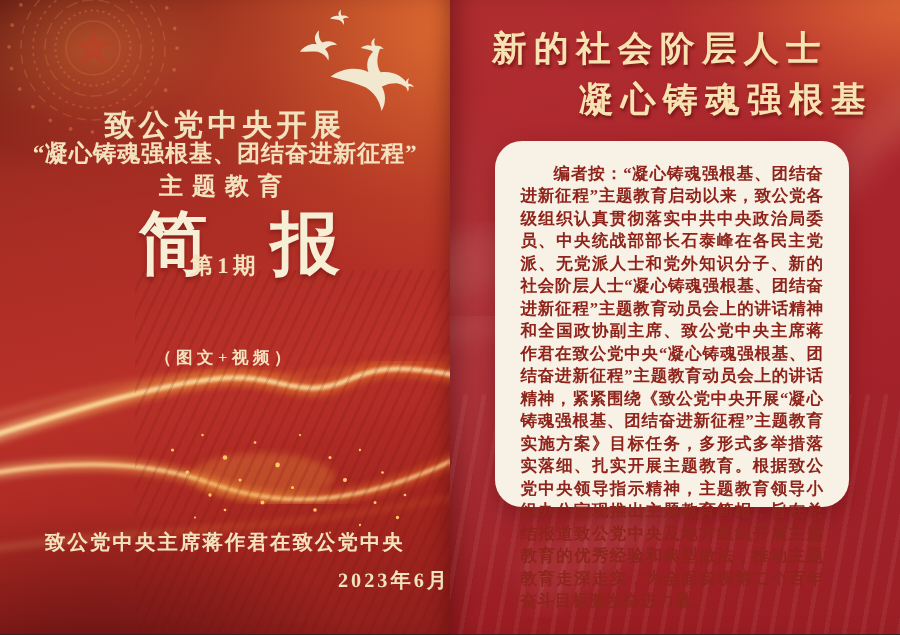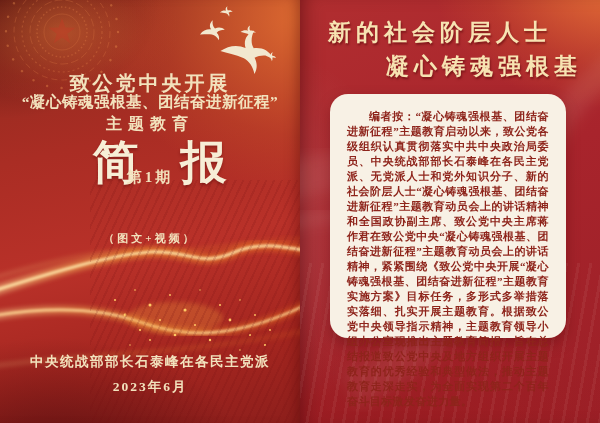--- a/index.html
+++ b/index.html
@@ -31,21 +31,21 @@
   .t-theme{position:absolute;top:92px;width:100%;font-size:15.5px;font-weight:700;letter-spacing:.5px;text-align:center;}
   .t-cat{position:absolute;top:114px;width:100%;font-size:16px;font-weight:700;letter-spacing:6px;}
   .t-masthead{
     position:absolute;top:132px;width:100%;font-size:46px;font-weight:700;
     letter-spacing:42px;padding-left:61px;box-sizing:border-box;color:#f7eed6;
     text-shadow:0 2px 3px rgba(90,10,10,.45);
   }
   .t-issue{position:absolute;top:168px;width:100%;font-size:15px;font-weight:700;letter-spacing:3px;}
   .t-format{position:absolute;top:211px;width:100%;font-size:11px;font-weight:700;letter-spacing:3px;margin-top:20px;}
   .t-publisher{position:absolute;top:353px;width:100%;font-size:13.5px;font-weight:700;letter-spacing:1.5px;}
-  .t-date{position:absolute;top:378px;width:100%;font-size:13.5px;font-weight:700;letter-spacing:2px;}
+  .t-date{position:absolute;top:378px;width:100%;font-size:13.5px;font-weight:700;letter-spacing:2px;text-align:right;}
 
   
   .page-right{
     background:
       radial-gradient(240px 170px at 104% -4%, rgba(236,120,55,.90), rgba(205,80,45,.35) 52%, rgba(0,0,0,0) 74%),
       radial-gradient(200px 300px at -6% 55%, rgba(255,240,230,.12), rgba(0,0,0,0) 60%),
       radial-gradient(420px 300px at 30% 115%, rgba(150,25,28,.80), rgba(0,0,0,0) 65%),
       linear-gradient(160deg, #b12e30 0%, #a8242c 45%, #9c2027 100%);
     box-shadow: inset 14px 0 20px -12px rgba(60,0,5,.55);
   }
@@ -155,21 +155,21 @@
 
     <div class="stripes"></div>
 
     <div class="cover-text">
       <div class="t-org">致公党中央开展</div>
       <div class="t-theme">“凝心铸魂强根基、团结奋进新征程”</div>
       <div class="t-cat">主题教育</div>
       <div class="t-masthead">简报</div>
       <div class="t-issue">第1期</div>
       <div class="t-format">（图文+视频）</div>
-      <div class="t-publisher">中央统战部部长石泰峰在各民主党派</div>
+      <div class="t-publisher">致公党中央主席蒋作君在致公党中央</div>
       <div class="t-date">2023年6月</div>
     </div>
   </section>
 
   <section class="page page-right">
 
     <svg class="sweeps" width="300" height="423" viewBox="0 0 300 423">
       <defs>
           <filter id="b3">
             <feGaussianBlur stdDeviation="7"></feGaussianBlur>

